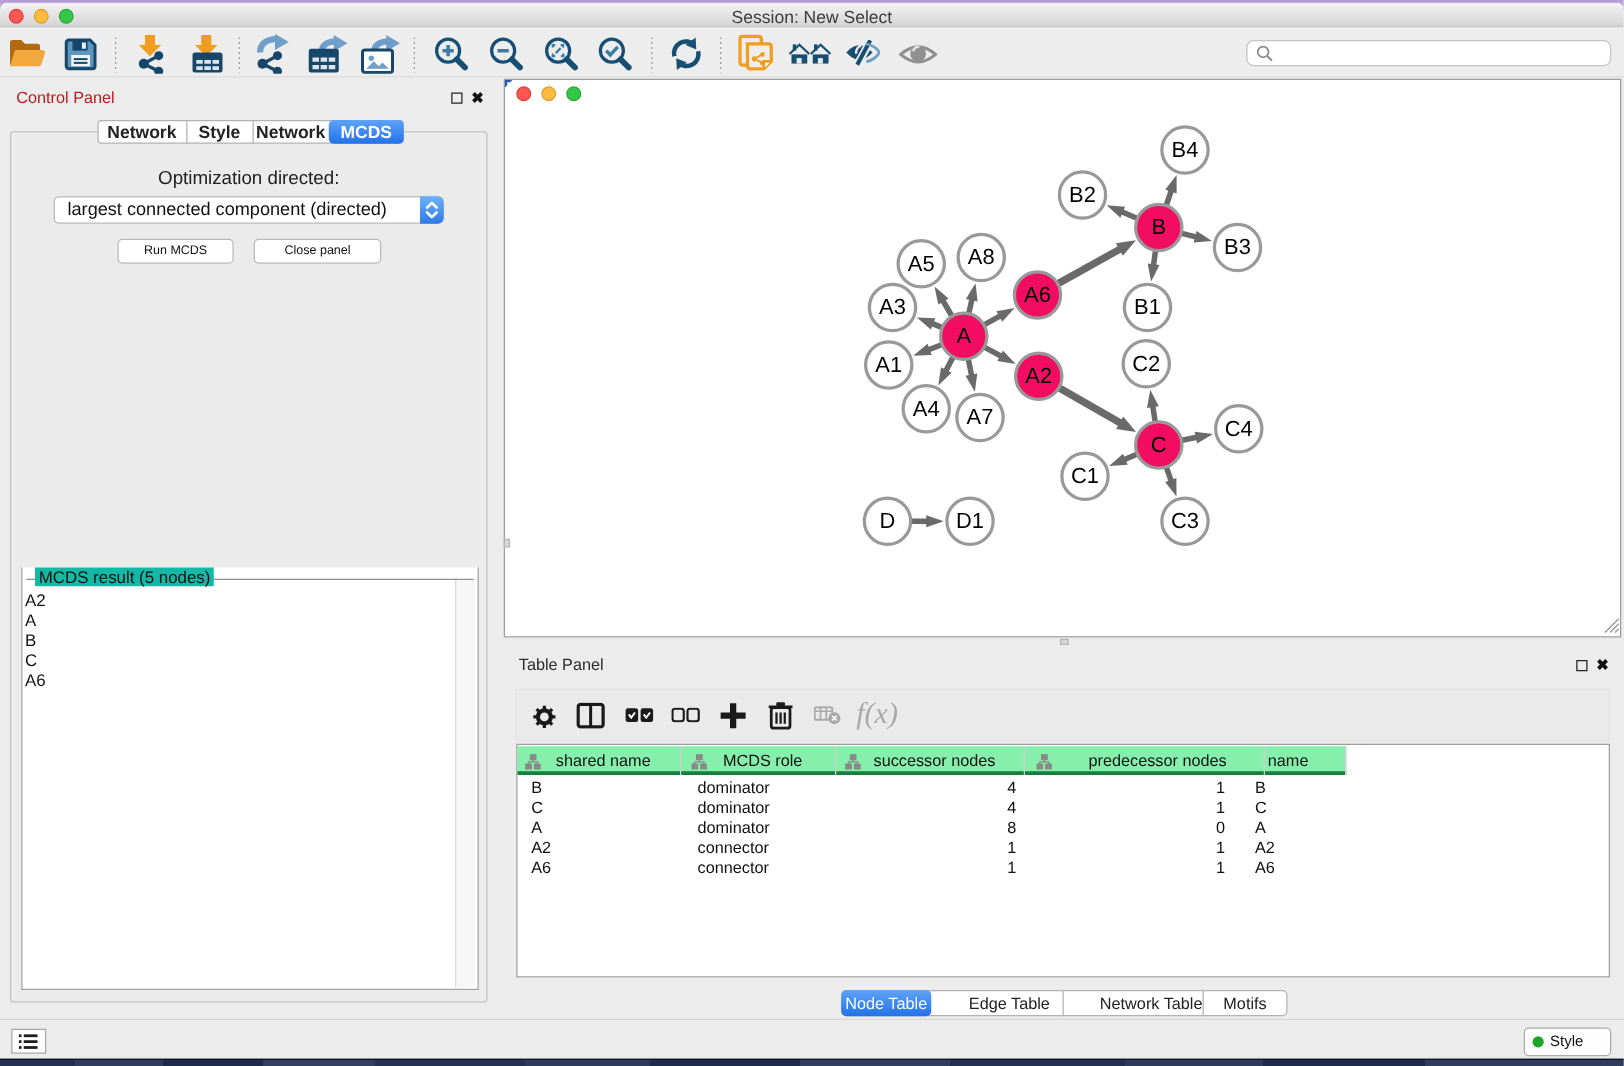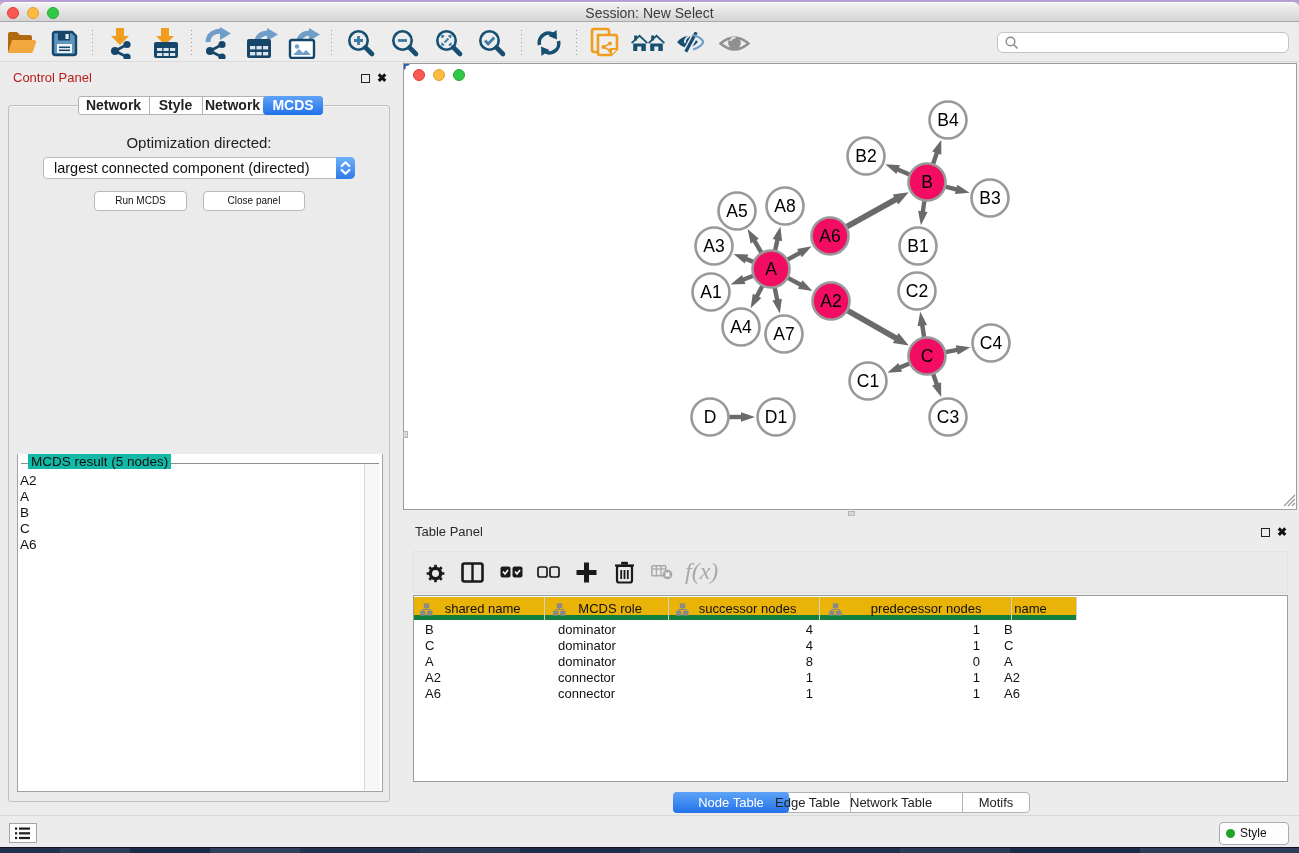--- a/index.html
+++ b/index.html
@@ -47,21 +47,21 @@
   background:linear-gradient(#f0f0f0,#d6d6d6); border-bottom:1px solid #ababab; }
 #gwin-tb .title { width:100%; text-align:center; font-size:14.5px; color:#333; line-height:22px; }
 .tl2 { border-radius:50%; width:12px; height:12px; top:5px; }
 
 #tp-title { left:415px; top:524px; font-size:13px; color:#2b2b2b; }
 #tp-sq { left:1261px; top:528px; width:9px; height:9px; border:1.5px solid #222; }
 #tp-x { left:1277px; top:525px; font-size:12px; color:#111; font-weight:bold; }
 #tp-toolbar { left:412px; top:551px; width:876px; height:42px; background:#eaeaea;
   border:1px solid #e3e3e3; border-radius:2px; }
 #tp-table { left:413px; top:595px; width:875px; height:187px; background:#fff; border:1px solid #9d9d9d; }
-#tp-header { left:0; top:1px; width:663px; height:23px; background:#eab308; border-bottom:5px solid #15803d; }
+#tp-header { left:0; top:1px; width:663px; height:23px; background:#86efac; border-bottom:3px solid #15803d; }
 .th { position:absolute; top:0; height:23px; border-right:1px solid #cfcfcf; font-size:13px; color:#111;
   text-align:center; line-height:23px; }
 .td { position:absolute; font-size:13px; color:#111; height:16px; line-height:16px; }
 .tabrow2 { top:792px; height:21px; font-size:13px; color:#222; }
 
 #statusbar { left:0; top:815px; width:1299px; height:32px; background:#ececec; border-top:1px solid #d8d8d8; }
 #sb-icon { left:9px; top:823px; width:28px; height:20px; background:#fdfdfd; border:1px solid #a5a5a5; }
 #mem-btn { left:1219px; top:822px; width:70px; height:23px; background:#fdfdfd; border:1px solid #ababab;
   border-radius:4px; font-size:12px; color:#111; text-align:left; padding-left:20px; line-height:21px; }
 #bottomstrip { left:0; top:847px; width:1299px; height:6px; border-top:1px solid #10131f;
@@ -210,23 +210,23 @@
     <div class="th" style="left:131px;width:124px;">&nbsp;&nbsp;MCDS role</div>
     <div class="th" style="left:255px;width:151px;">&nbsp;&nbsp;successor nodes</div>
     <div class="th" style="left:420px;width:178px;">&nbsp;&nbsp;predecessor nodes</div>
     <div class="th" style="left:584px;width:79px;padding-right:13px;">name</div>
   </div>
 </div>
 <div class="abs tabrow2" style="left:400px;width:899px;">
   <div style="position:absolute;left:273px;top:0;width:357px;height:21px;background:#fff;border:1px solid #b2b2b2;border-radius:4px;"></div>
   <div style="position:absolute;left:450px;top:0;width:1px;height:21px;background:#b2b2b2;"></div>
   <div style="position:absolute;left:562px;top:0;width:1px;height:21px;background:#b2b2b2;"></div>
-  <div style="position:absolute;left:273px;top:0;width:116px;height:21px;background:linear-gradient(#5ea3f7,#2272ea);color:#fff;border-radius:4px;text-align:center;line-height:21px;">Node Table</div>
+  <div style="position:absolute;left:273px;top:0;width:72px;height:21px;background:linear-gradient(#5ea3f7,#2272ea);color:#fff;border-radius:4px;text-align:center;line-height:21px;">Node Table</div>
   <div style="position:absolute;left:365px;top:0;width:85px;height:21px;text-align:center;line-height:21px;">Edge Table</div>
-  <div style="position:absolute;left:450px;top:0;width:112px;height:21px;text-align:left;line-height:21px;">Network Table</div>
+  <div style="position:absolute;left:450px;top:0;width:112px;height:21px;text-align:right;line-height:21px;">Network Table</div>
   <div style="position:absolute;left:562px;top:0;width:68px;height:21px;text-align:center;line-height:21px;">Motifs</div>
 </div>
 
 <svg class="abs" style="left:6px;top:30px" width="31" height="26" viewBox="0 0 31 26">
   <path d="M2 22 V4 a2 2 0 0 1 2-2 h7 l3 3 h10 a2 2 0 0 1 2 2 v4 z" fill="#b26a11"></path>
   <path d="M6 10 h22 a2 2 0 0 1 2 2.5 l-3 9 a2.5 2.5 0 0 1 -2.5 1.5 H2 z" fill="#f3a83f"></path>
 </svg>
 <svg class="abs" style="left:51px;top:30px" width="27" height="27" viewBox="0 0 27 27">
   <path d="M2 4 a2 2 0 0 1 2-2 h17 l4 4 v17 a2 2 0 0 1 -2 2 H4 a2 2 0 0 1 -2-2 z" fill="#5e96bd" stroke="#164669" stroke-width="2.4"></path>
   <rect x="7" y="2.5" width="12" height="8" fill="#164669"></rect>

